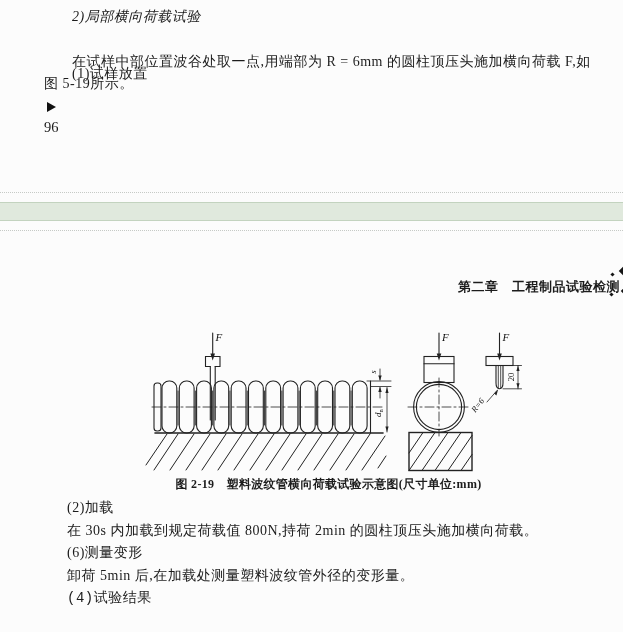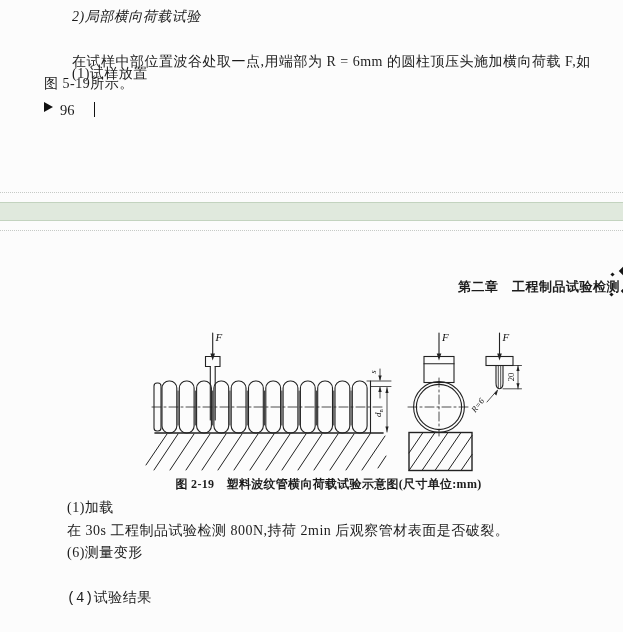--- a/index.html
+++ b/index.html
@@ -6,21 +6,21 @@
   body{
     width:623px;height:632px;position:relative;overflow:hidden;
     background:#fcfcfc;
     font-family:"Liberation Serif","DejaVu Serif",serif;
     color:#1c1c1c;
   }
   .page{position:absolute;left:17px;width:555px;}
   .tline{position:absolute;font-size:14px;letter-spacing:.5px;white-space:nowrap;}
   .kai{font-style:italic;}
   
-  .pg-marker{position:absolute;left:27px;top:102px;height:18px;display:flex;align-items:flex-start;gap:7px;}
+  .pg-marker{position:absolute;left:27px;top:102px;height:18px;display:flex;align-items:center;gap:7px;flex-direction:column;}
   .tri{width:0;height:0;border-left:9px solid #111;border-top:5px solid transparent;border-bottom:5px solid transparent;}
   .pgnum{font-size:14.5px;}
   .vbar{width:1.5px;height:15px;background:#111;margin-left:12px;}
   
   .dotline{position:absolute;left:0;width:623px;height:0;border-top:1.5px dotted #9aa39a;opacity:.55;}
   .band{position:absolute;left:0;width:623px;background:#e0e9dd;border-top:1px solid #c3d3bf;border-bottom:1px solid #c3d3bf;}
   
   .chap{position:absolute;left:441px;top:278px;font-size:13px;font-weight:bold;letter-spacing:.5px;white-space:nowrap;}
   .dot{position:absolute;background:#151515;transform:rotate(45deg);}
   
@@ -189,17 +189,18 @@
     <text x="360.5" y="16" font-size="11" font-style="italic">F</text>
     <text x="234" y="47" font-size="8" font-style="italic" text-anchor="middle" transform="rotate(-90 234 47)">s</text>
     <text x="239" y="88" text-anchor="middle" transform="rotate(-90 239 88)"><tspan font-size="9" font-style="italic">d</tspan><tspan font-size="6.5" dy="2">n</tspan></text>
     <text x="372" y="52" font-size="8.5" text-anchor="middle" transform="rotate(-90 372 52)">20</text>
     <text x="338" y="82" font-size="8.5" font-style="italic" text-anchor="middle" transform="rotate(-52 338 82)">R=6</text>
   </svg>
   </div>
 
   <div class="caption" style="top:244px;">图 2-19　塑料波纹管横向荷载试验示意图(尺寸单位:mm)</div>
 
-  <div class="tline" style="left:50px;top:267px;">(1)加载</div>
-  <div class="tline" style="left:50px;top:289.5px;">在 30s 工程制品试验检测 800N,持荷 2min 后观察管材表面是否破裂。</div>
+  <div class="tline" style="left:50px;top:267px;">(2)加载</div>
+  <div class="tline" style="left:50px;top:289.5px;">在 30s 内加载到规定荷载值 800N,持荷 2min 的圆柱顶压头施加横向荷载。</div>
   <div class="tline" style="left:50px;top:312px;">(6)测量变形</div>
+  <div class="tline" style="left:50px;top:334.5px;">卸荷 5min 后,在加载处测量塑料波纹管外径的变形量。</div>
   <div class="tline" style="left:50px;top:357px;font-family:Liberation Mono, monospace;">(4)试验结果</div>
 </div>
 
 </body></html>

